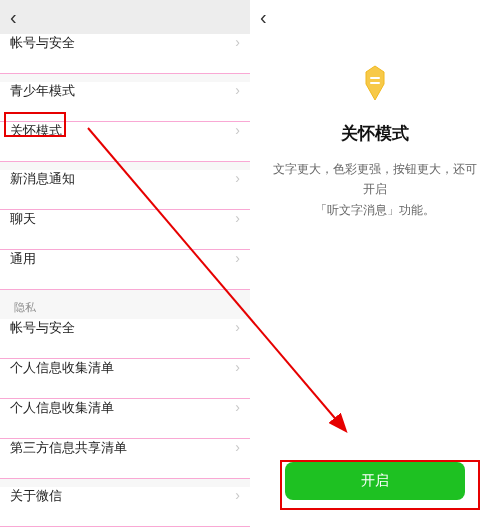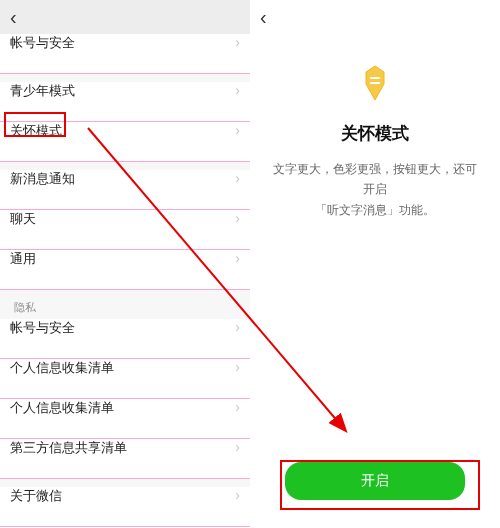--- a/index.html
+++ b/index.html
@@ -120,21 +120,21 @@
     }
     .primary-btn {
       position: absolute;
       left: 35px;
       right: 35px;
       bottom: 28px;
       height: 38px;
       background: #1ec122;
       color: #fff;
       border: none;
-      border-radius: 16px;
+      border-radius: 8px;
       font-size: 14px;
       display: flex;
       align-items: center;
       justify-content: center;
     }
     .arrow-svg {
       position: absolute;
       left: 0;
       top: 0;
       width: 500px;

